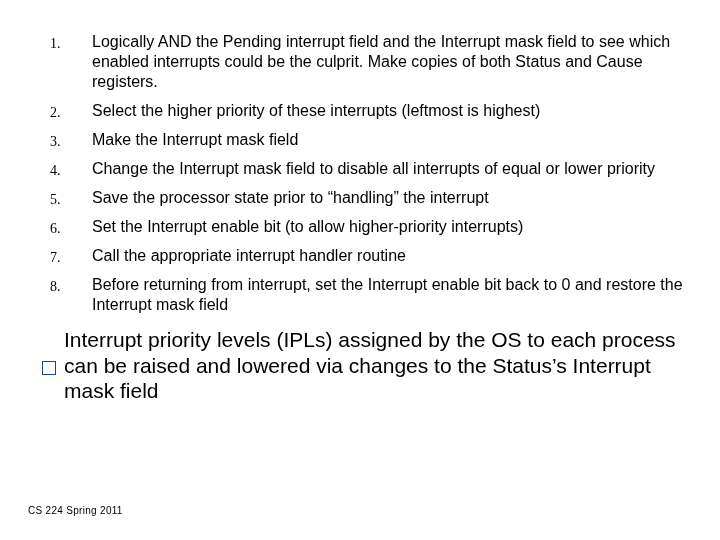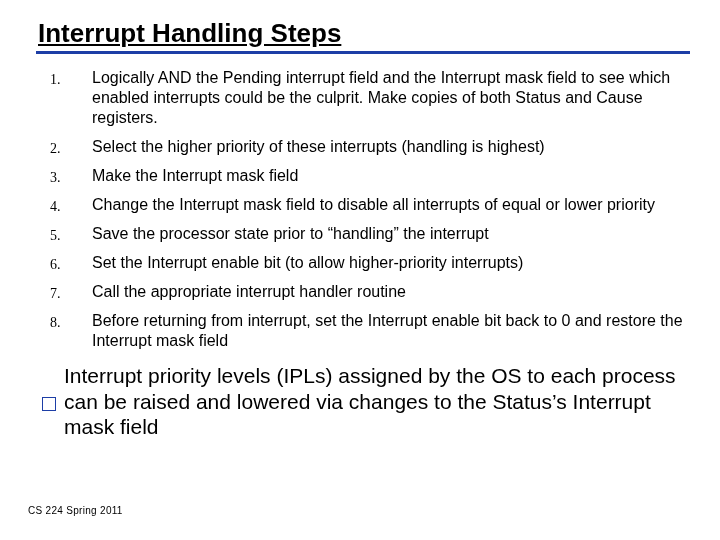--- a/index.html
+++ b/index.html
@@ -87,28 +87,25 @@
     font-size: 10px;
     color: #000;
     letter-spacing: 0.3px;
   }
 </style>
 </head>
 <body>
 
 <div class="slide">
 
-  <div class="title-wrap">
-    <div class="title">Interrupt Handling Steps</div>
-  </div>
 
   <div class="body">
     <ol class="steps">
       <li>Logically AND the Pending interrupt field and the Interrupt mask field to see which enabled interrupts could be the culprit.  Make copies of both Status and Cause registers.</li>
-      <li>Select the higher priority of these interrupts (handling is highest)</li>
+      <li>Select the higher priority of these interrupts (leftmost is highest)</li>
       <li>Make the Interrupt mask field</li>
       <li>Change the Interrupt mask field to disable all interrupts of equal or lower priority</li>
       <li>Save the processor state prior to “handling” the interrupt</li>
       <li>Set the Interrupt enable bit (to allow higher-priority interrupts)</li>
       <li>Call the appropriate interrupt handler routine</li>
       <li>Before returning from interrupt, set the Interrupt enable bit back to 0 and restore the Interrupt mask field</li>
     </ol>
 
     <div class="note-row">
       <div class="note-bullet"></div>

